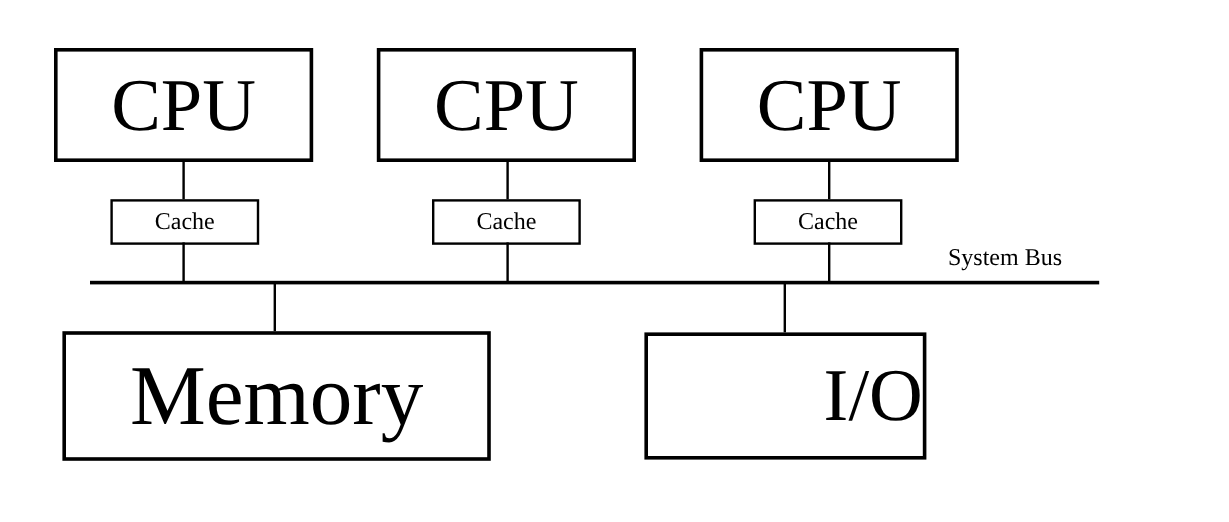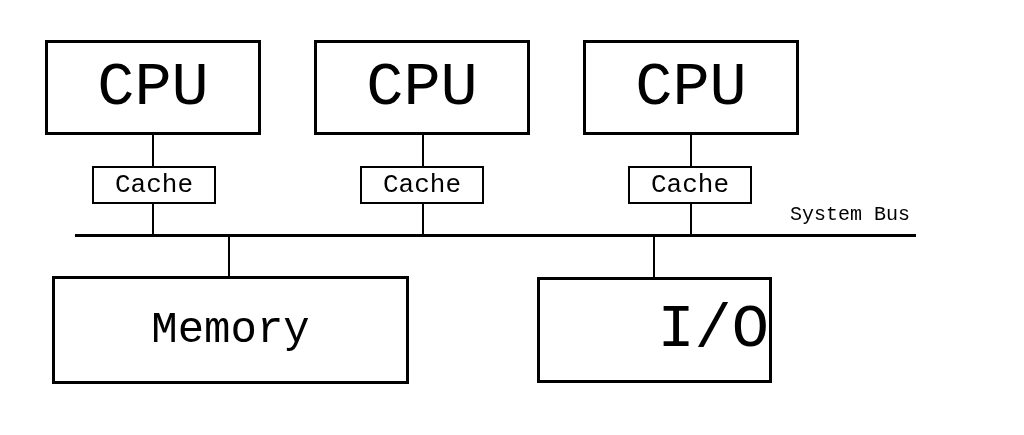--- a/index.html
+++ b/index.html
@@ -1,30 +1,30 @@
 <!DOCTYPE html>
 <html style="--line: #000000; --bg: #ffffff; --text: #000000;"><head>
 <meta charset="utf-8">
 <style>
   :root { --line:#000000; --bg:#ffffff; --text:#000000; }
   html,body { margin:0; padding:0; background:var(--bg); }
   .diagram {
     position:relative; width:916px; height:435px; background:var(--bg);
-    font-family:Liberation Mono, monospace; color:var(--text);
+    font-family:Liberation Serif, serif; color:var(--text);
     overflow:hidden;
   }
   .box {
     position:absolute; box-sizing:border-box; background:var(--bg);
     border:3px solid var(--line);
     display:flex; align-items:center; justify-content:center;
     white-space:nowrap; line-height:1;
   }
   .cpu    { width:216px; height:95px;  font-size:62px; }
-  .cache  { width:124px; height:38px;  font-size:26px; border-width:2px; }
-  .memory { width:357px; height:108px; font-size:44px; }
+  .cache  { width:124px; height:38px;  font-size:20px; border-width:2px; }
+  .memory { width:357px; height:108px; font-size:71px; }
   .io     { width:235px; height:106px; font-size:62px;justify-content:flex-end; }
   .vline  { position:absolute; width:2px; background:var(--line); }
   .bus-line { position:absolute; left:75px; top:234px; width:908px; height:3px; background:var(--line); }
   .bus-label {
     position:absolute; left:790px; top:202px; width:178px;
     text-align:left; font-size:20px; line-height:26px;
   }
 </style>
 </head>
 <body>

